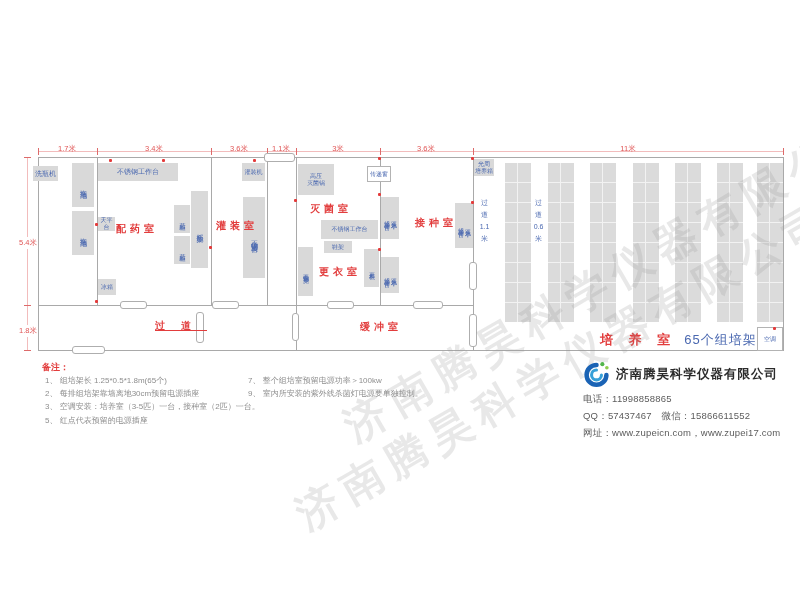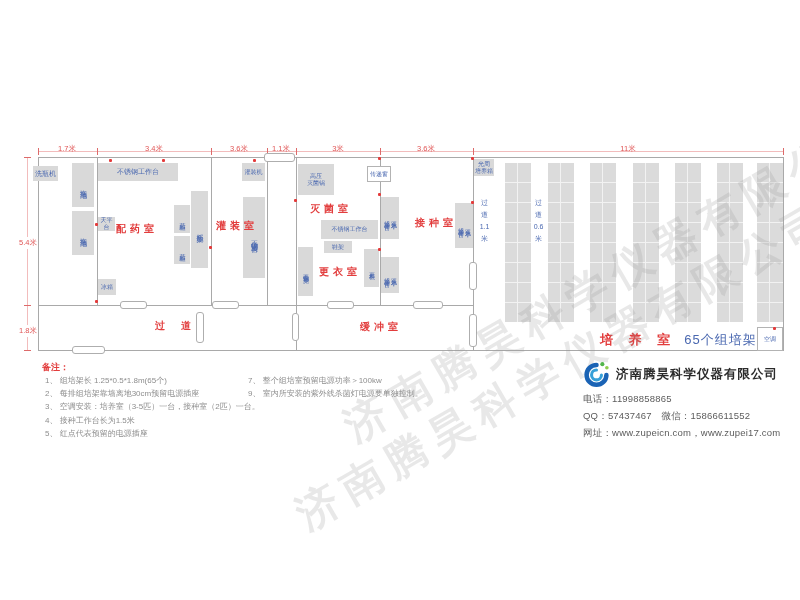--- a/index.html
+++ b/index.html
@@ -22,21 +22,21 @@
   .equip{position:absolute;background:#d9d9d9;color:#4a68b0;font-size:7px;line-height:8px;
       display:flex;align-items:center;justify-content:center;text-align:center;
       white-space:pre-line;box-sizing:border-box;z-index:2;}
   .equip.v{writing-mode:vertical-rl;letter-spacing:1px;}
   .equip.small{font-size:6px;line-height:7px;}
   .whitebox{position:absolute;background:#fff;border:1px solid #b3b3b3;color:#4a68b0;
       font-size:6px;line-height:7px;display:flex;align-items:center;justify-content:center;
       text-align:center;box-sizing:border-box;z-index:3;}
   .room-label{position:absolute;transform:translate(-50%,-50%);color:#e23d3d;font-weight:bold;
       font-size:10px;letter-spacing:4px;white-space:nowrap;z-index:4;}
-  .room-label.wide{letter-spacing:16px;}
+  .room-label.wide{letter-spacing:16px;text-decoration:underline;}
   .aisle{position:absolute;color:#4a68b0;font-size:7px;line-height:12px;text-align:center;
       white-space:pre-line;z-index:2;}
   .dimline{position:absolute;background:#f2bcbc;}
   .tick{position:absolute;background:#dd6a6a;}
   .dimlabel{position:absolute;color:#e05555;font-size:7.5px;transform:translateX(-50%);
       white-space:nowrap;z-index:2;}
   .dimlabel.side{transform:translateY(-50%);background:#fff;padding:1px 1px;margin-top:15px;}
   .culture-label{position:absolute;font-size:13px;white-space:nowrap;z-index:4;}
   .culture-label .red{color:#e23d3d;font-weight:bold;letter-spacing:6px;margin-right:8px;}
   .culture-label .blue{color:#4a68b0;letter-spacing:1px;}
@@ -170,21 +170,20 @@
     </div>
 
   <div class="wm" style="left:348px;top:402px;">济南腾昊科学仪器有限公司</div>
   <div class="wm" style="left:300px;top:490px;">济南腾昊科学仪器有限公司</div>
 
   <div class="notes-title">备注：</div>
   <div class="notes-col" id="notes-col1">
       <div class="note-item">1、 组培架长 1.25*0.5*1.8m(65个)</div>
       <div class="note-item">2、 每排组培架靠墙离地30cm预留电源插座</div>
       <div class="note-item">3、 空调安装：培养室（3-5匹）一台，接种室（2匹）一台。</div>
-      <div class="note-item">4、 接种工作台长为1.5米</div>
       <div class="note-item">5、 红点代表预留的电源插座</div>
     </div>
   <div class="notes-col" id="notes-col2">
       <div class="note-item">7、 整个组培室预留电源功率＞100kw</div>
       <div class="note-item">9、 室内所安装的紫外线杀菌灯电源要单独控制。</div>
     </div>
 
   <div class="company">
     <div class="company-head">
       <svg class="company-logo" width="27" height="29" viewBox="0 0 30 32">

